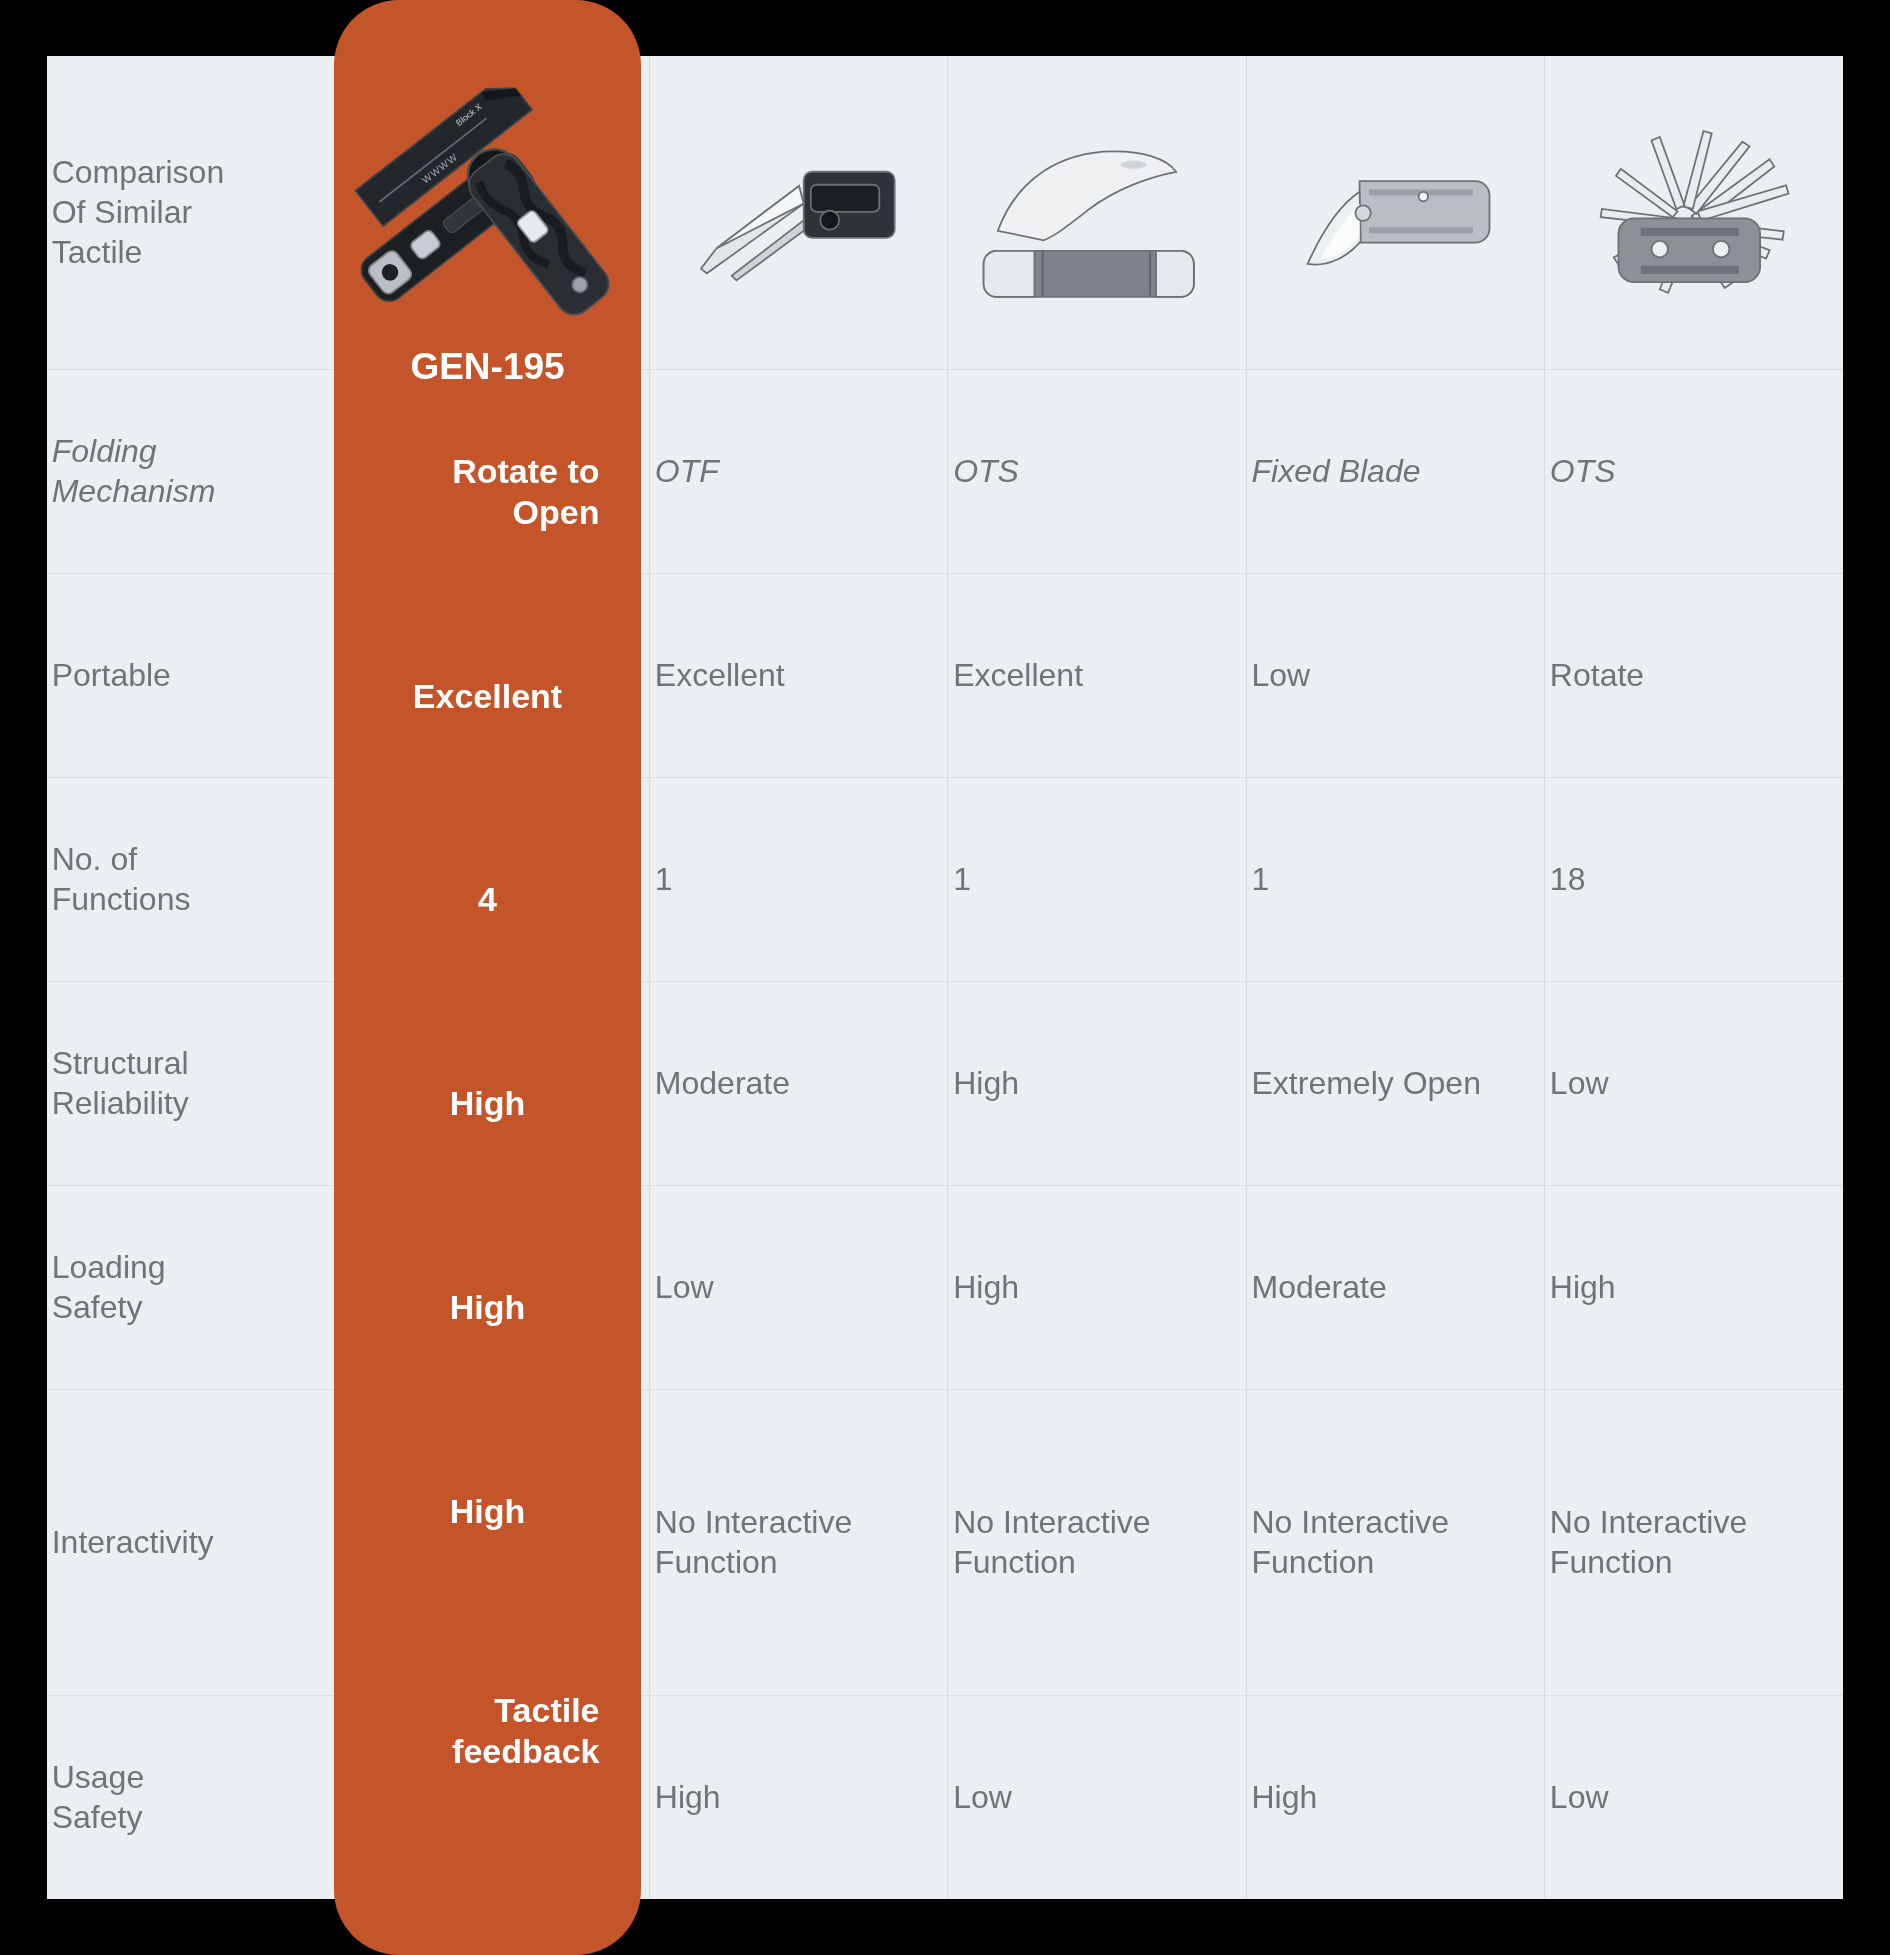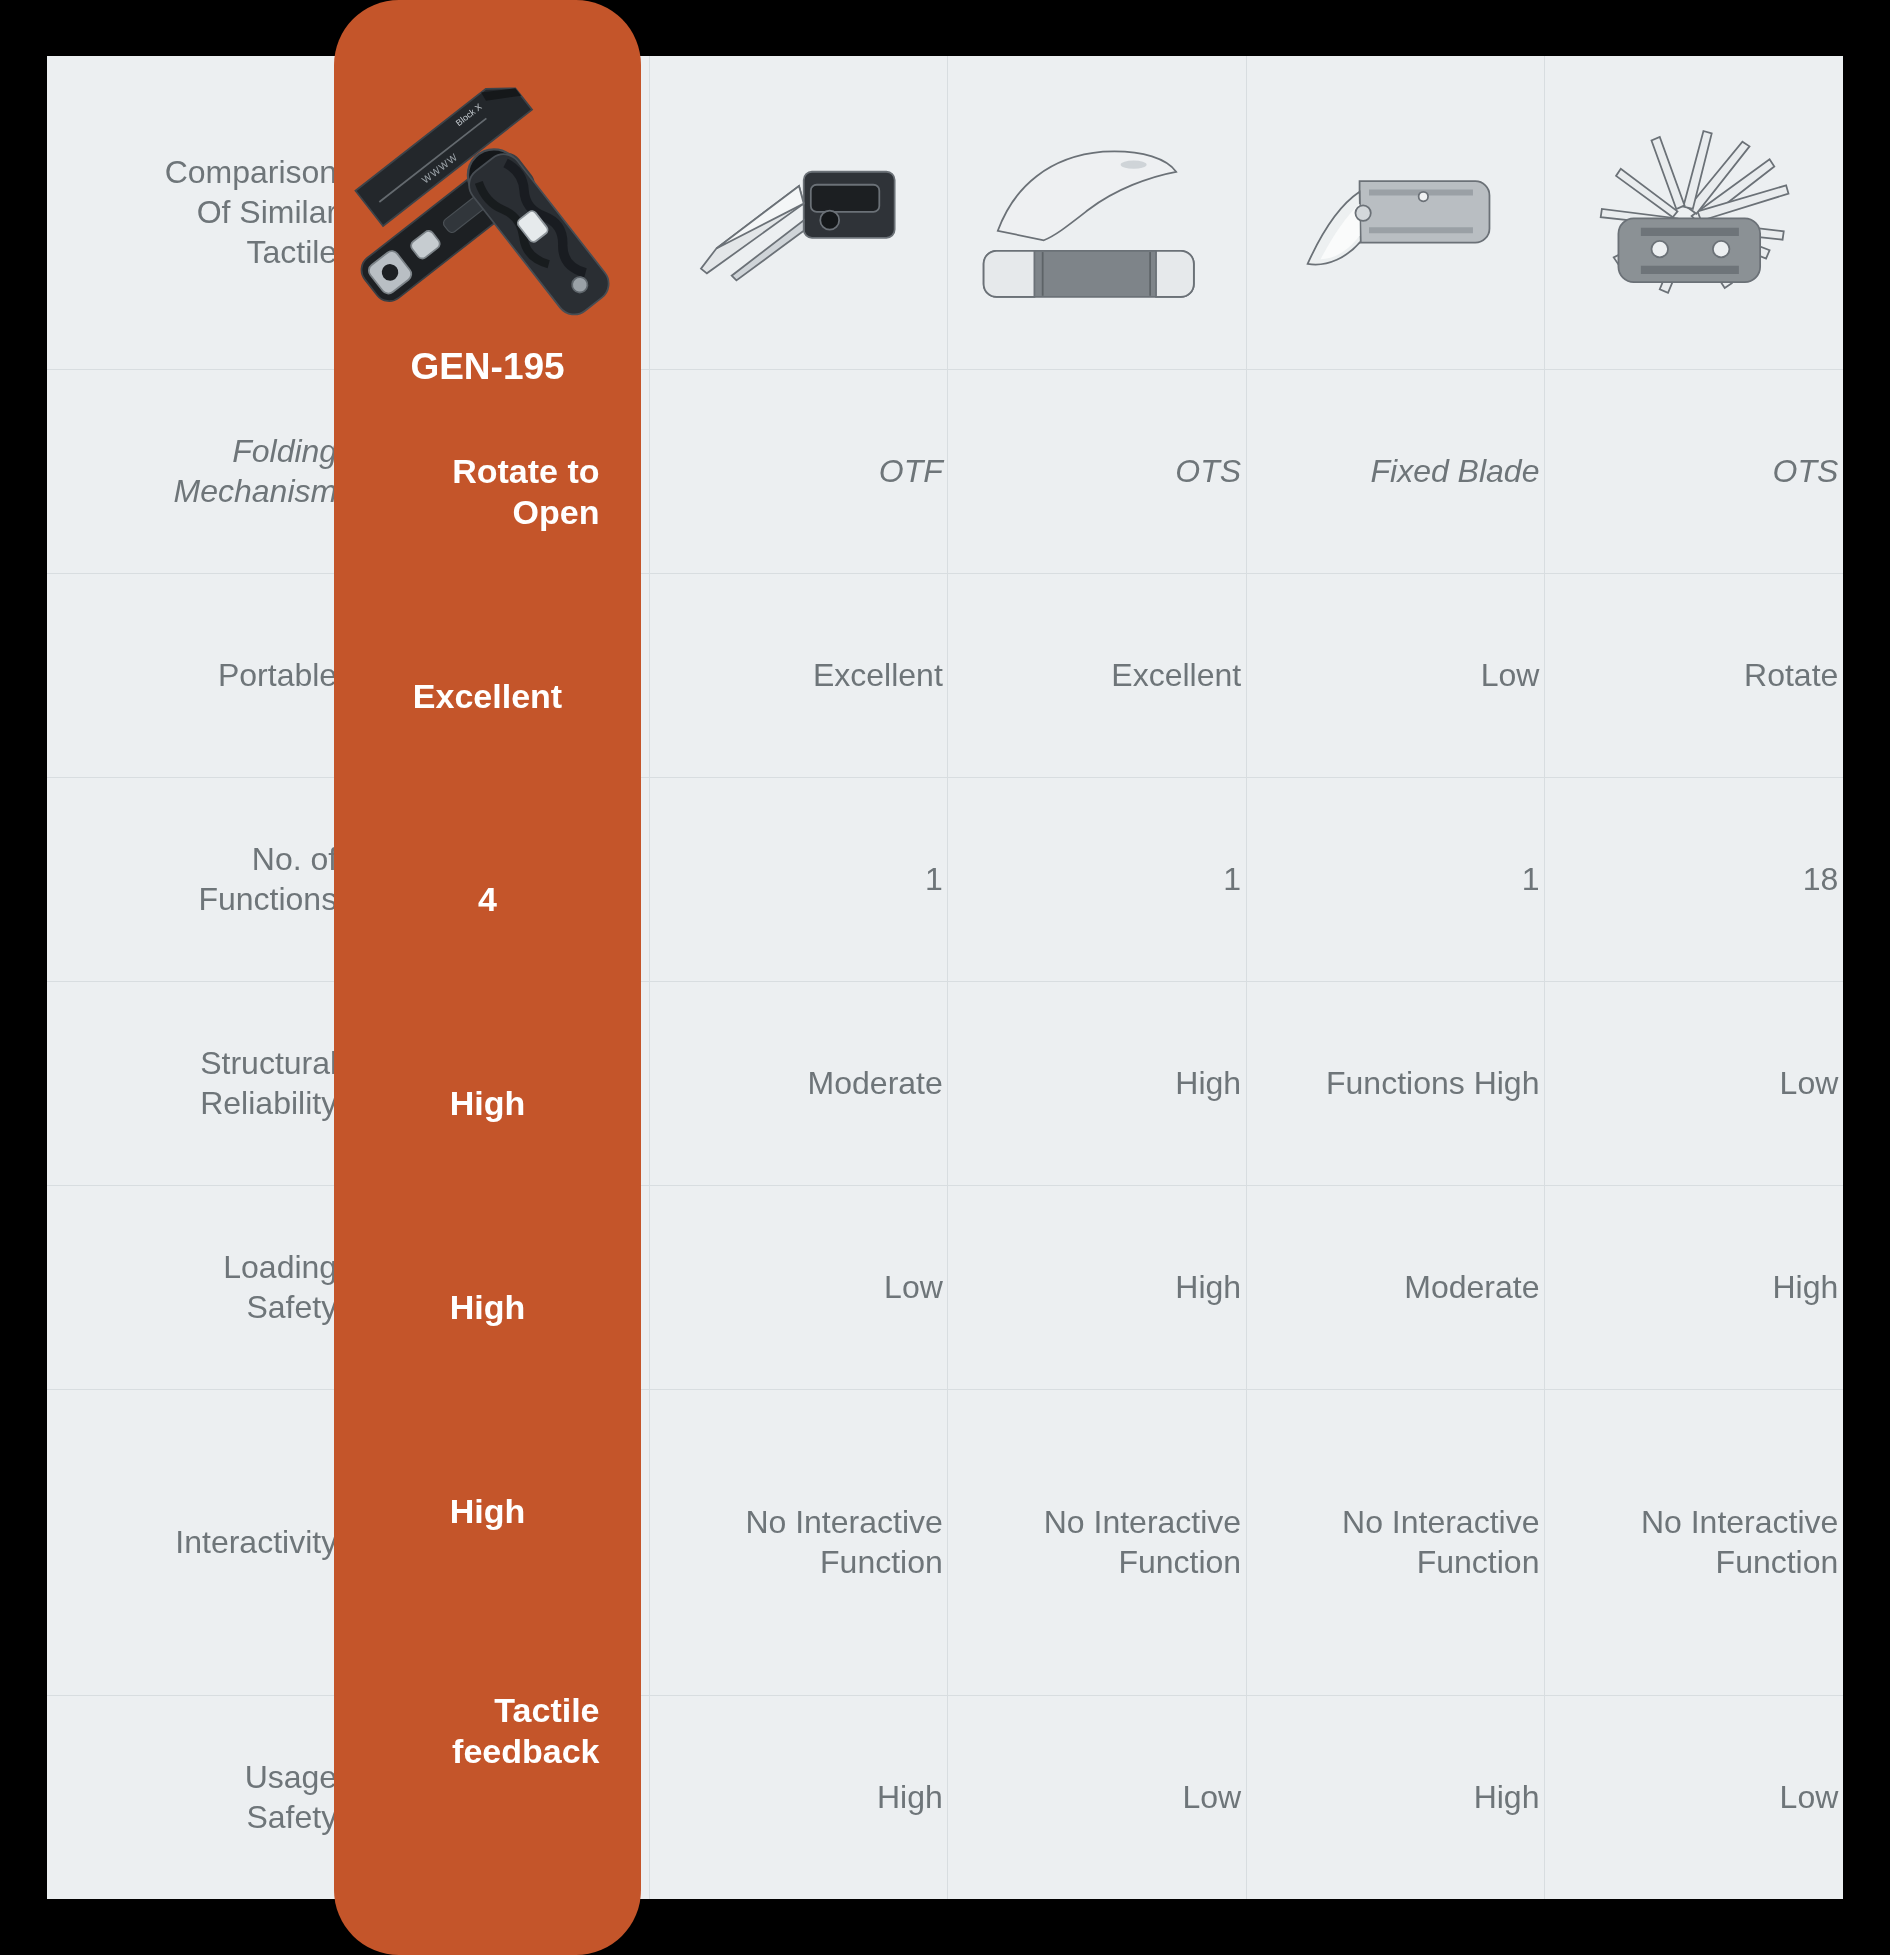--- a/index.html
+++ b/index.html
@@ -29,21 +29,21 @@
   table#comparison-table {
     width: 100%;
     height: 100%;
     border-collapse: collapse;
     table-layout: fixed;
   }
 
   table#comparison-table td {
     border-bottom: 1.2px solid #d8dde0;
     border-right: 1.2px solid #d8dde0;
-    text-align: right;
+    text-align: left;
     vertical-align: middle;
     color: #6e7579;
     font-size: 32px;
     line-height: 1.25;
     font-weight: 400;
     padding: 5.9px 4.7px;
     box-sizing: border-box;
   }
   table#comparison-table tr:last-child td {
     border-bottom: none;
@@ -256,21 +256,21 @@
     </tr>
 
     <tr style="height:204px;margin-top:6px;">
       <td class="row-label">
         <div>Structural</div>
         <div>Reliability</div>
       </td>
       <td class="featured"></td>
       <td>Moderate</td>
       <td>High</td>
-      <td>Functions High</td>
+      <td>Extremely Open</td>
       <td>Low</td>
     </tr>
 
     <tr style="height:204px;">
       <td class="row-label">
         <div>Loading</div>
         <div>Safety</div>
       </td>
       <td class="featured"></td>
       <td>Low</td>

